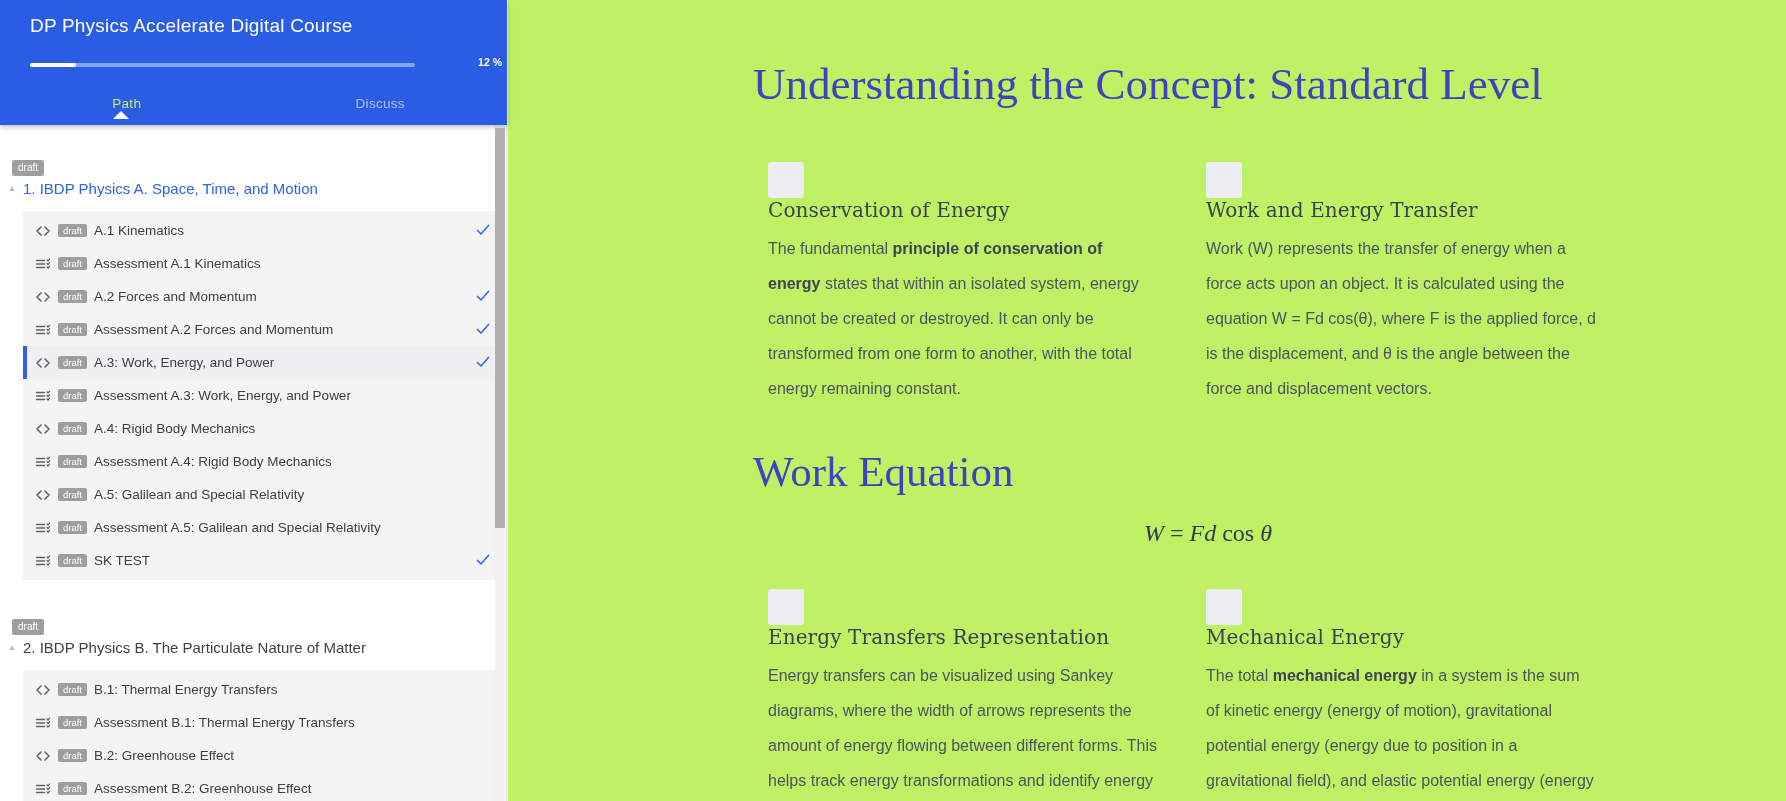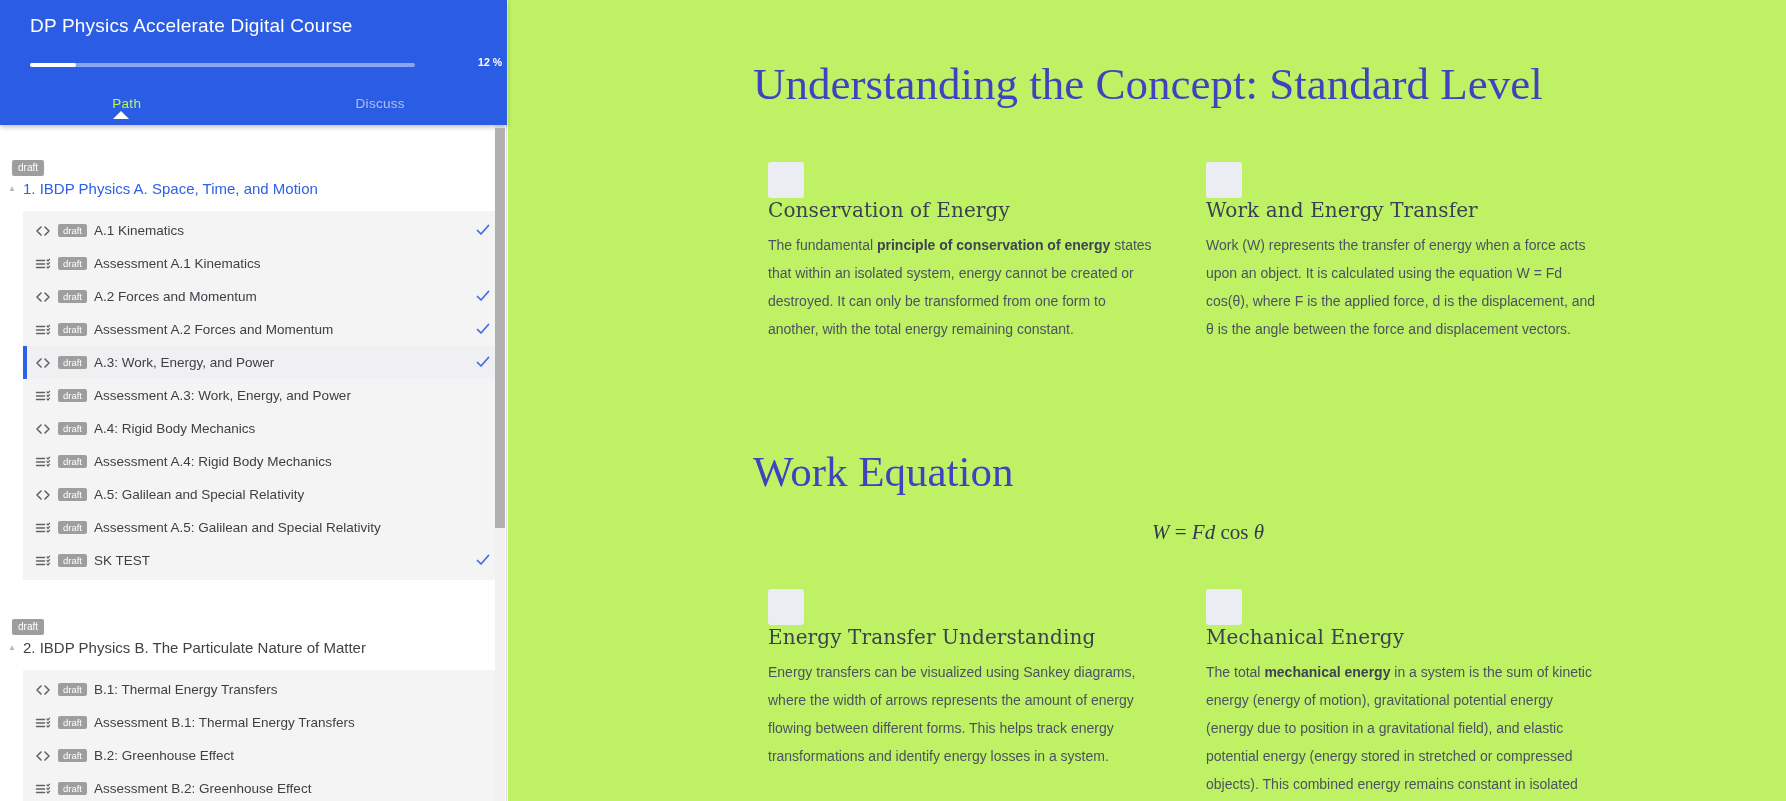--- a/index.html
+++ b/index.html
@@ -118,26 +118,26 @@
   .card-icon {
     width:36px; height:36px; background:#ececf3; border-radius:3px;
     flex:none; margin-right:13px; margin-top:2px;
   }
   .card-text { width:391px; }
   .card-h {
     font-family:"DejaVu Serif", serif; font-weight:400;
     font-size:20px; color:#3a4150; margin-bottom:9px; letter-spacing:.1px;
   }
   .card-body {
-    font-size:14px; line-height:28px; color:#4c5263;
+    font-size:16px; line-height:35px; color:#4c5263;
   }
   .card-body b { color:#3d4354; }
   .equation {
     position:absolute; left:260px; top:520px; width:880px; text-align:center;
-    font-family:"Liberation Serif", serif; font-size:21px; color:#343a4d;
+    font-family:"Liberation Serif", serif; font-size:24px; color:#343a4d;
   }
   .equation .it { font-style:italic; }
 </style>
 </head>
 <body>
 
 <div class="sidebar">
   <div class="sb-header">
     <div class="sb-title">DP Physics Accelerate Digital Course</div>
     <div class="progress-track">
@@ -321,21 +321,21 @@
       <div class="card-body"><span>Work (W) represents the transfer of energy when a force acts upon an object. It is calculated using the equation W = Fd cos(θ), where F is the applied force, d is the displacement, and θ is the angle between the force and displacement vectors.</span></div>
     </div>
   </div>
 
   <div class="h2">Work Equation</div>
   <div class="equation" id="equation"><span class="it">W</span><span> = </span><span class="it">Fd</span><span> cos </span><span class="it">θ</span></div>
 
   <div class="card c3">
     <div class="card-icon"></div>
     <div class="card-text">
-      <div class="card-h">Energy Transfer Understanding</div>
+      <div class="card-h">Energy Transfers Representation</div>
       <div class="card-body"><span>Energy transfers can be visualized using Sankey diagrams, where the width of arrows represents the amount of energy flowing between different forms. This helps track energy transformations and identify energy losses in a system.</span></div>
     </div>
   </div>
   <div class="card c4">
     <div class="card-icon"></div>
     <div class="card-text">
       <div class="card-h">Mechanical Energy</div>
       <div class="card-body"><span>The total </span><b>mechanical energy</b><span> in a system is the sum of kinetic energy (energy of motion), gravitational potential energy (energy due to position in a gravitational field), and elastic potential energy (energy stored in stretched or compressed objects). This combined energy remains constant in isolated systems where no external forces do work.</span></div>
     </div>
   </div>

